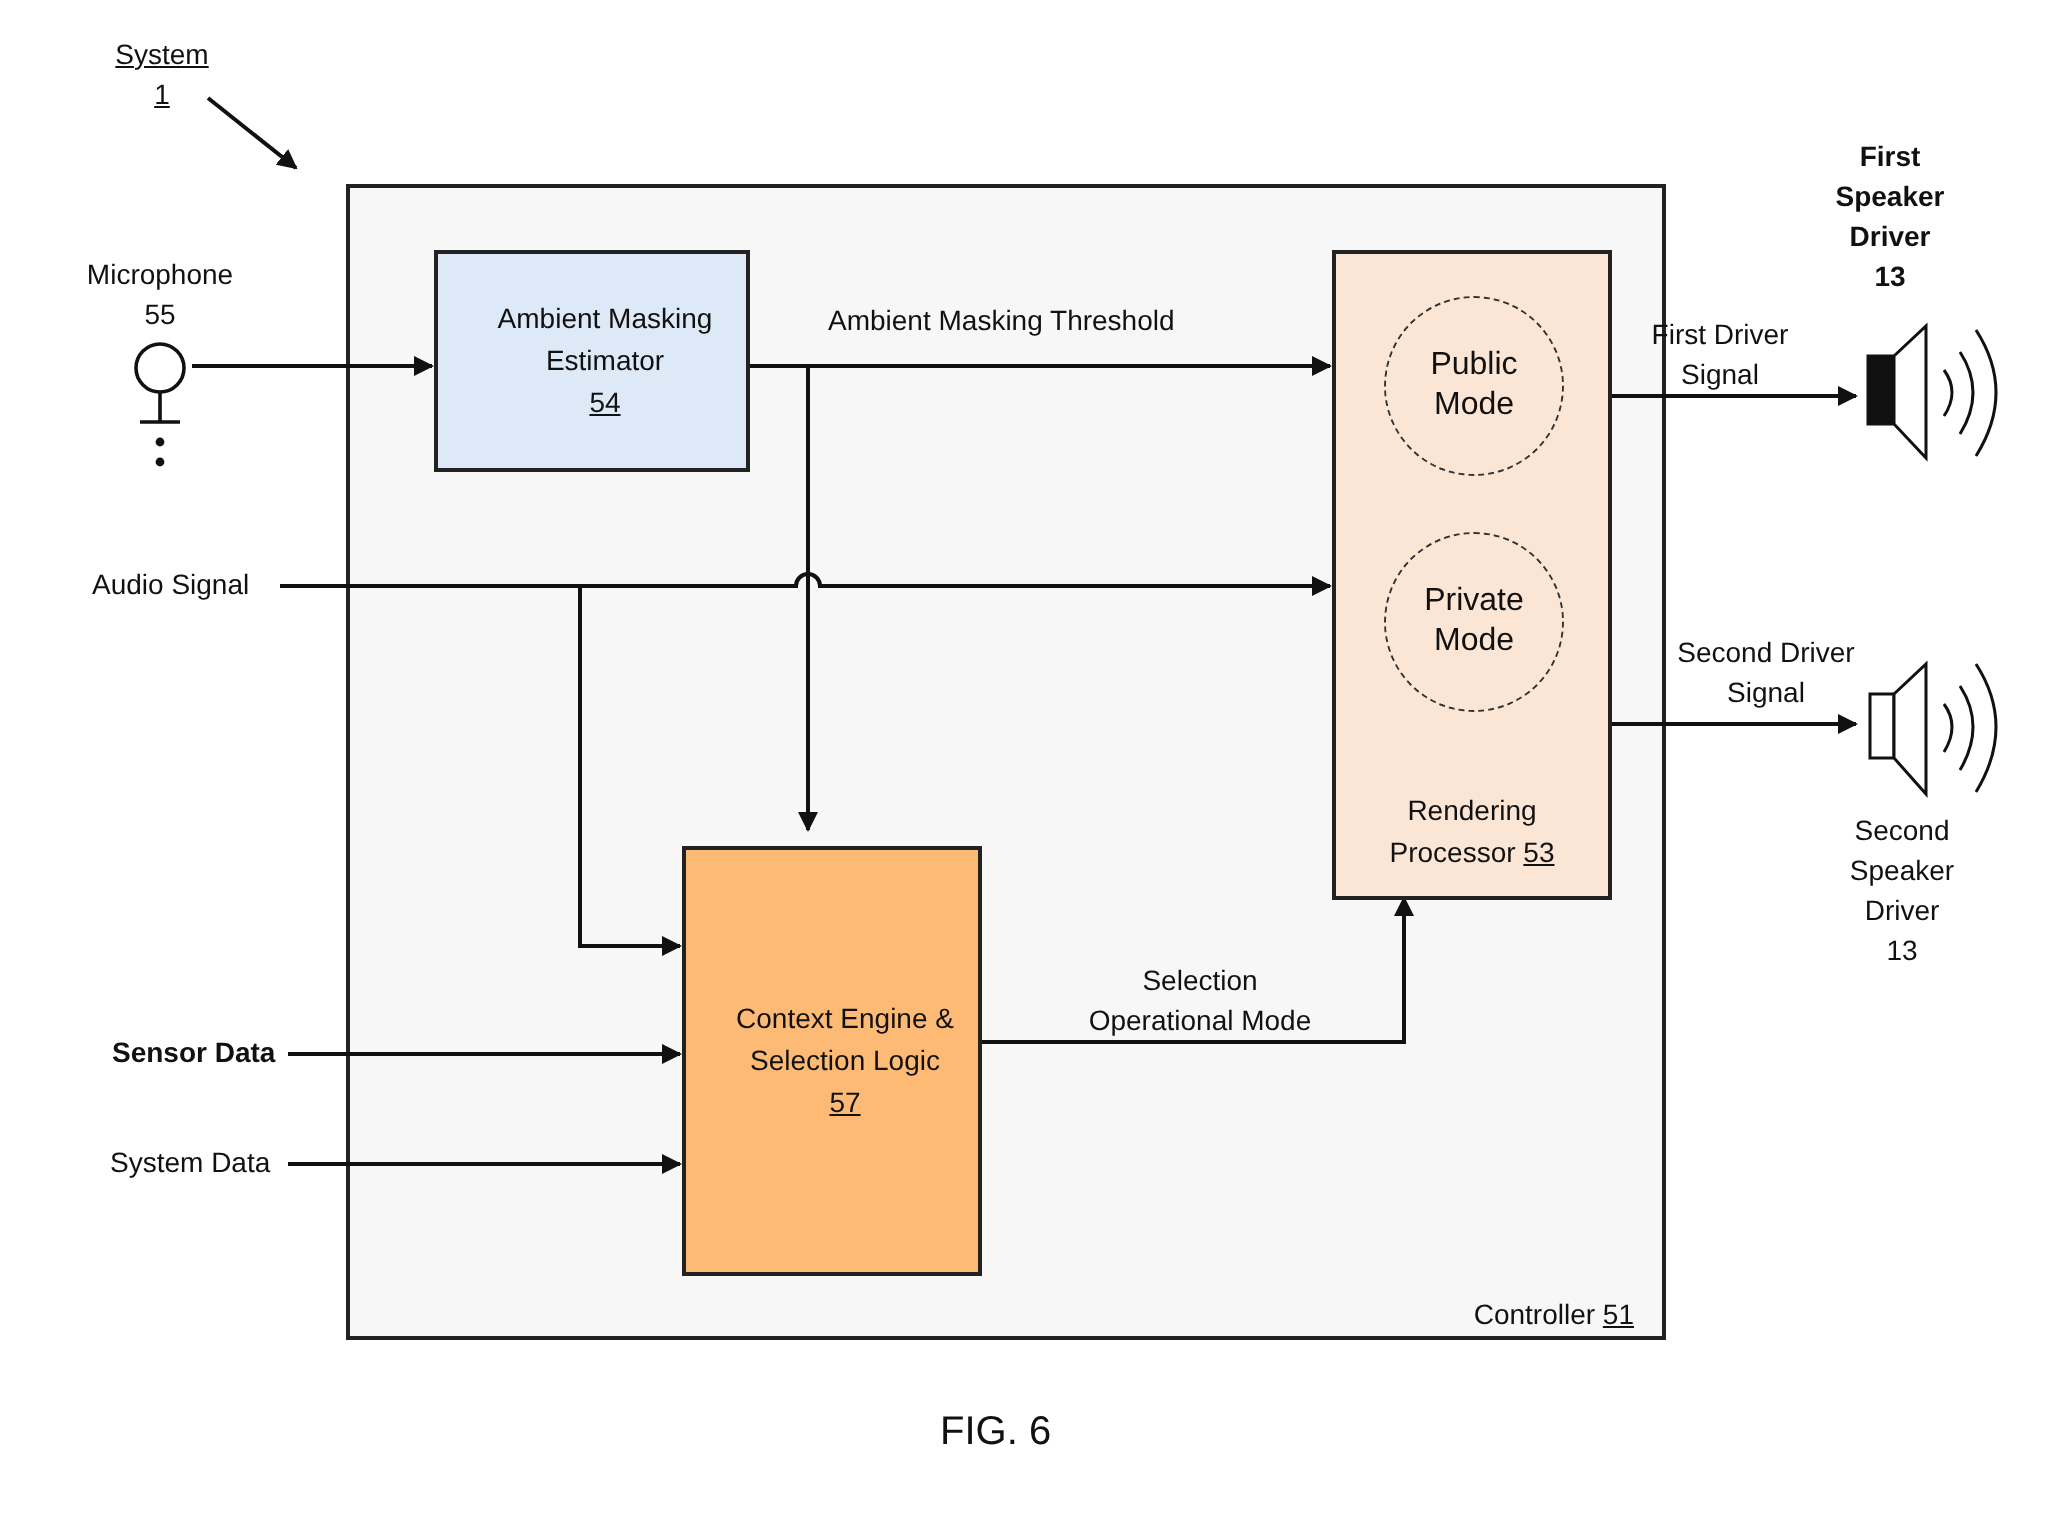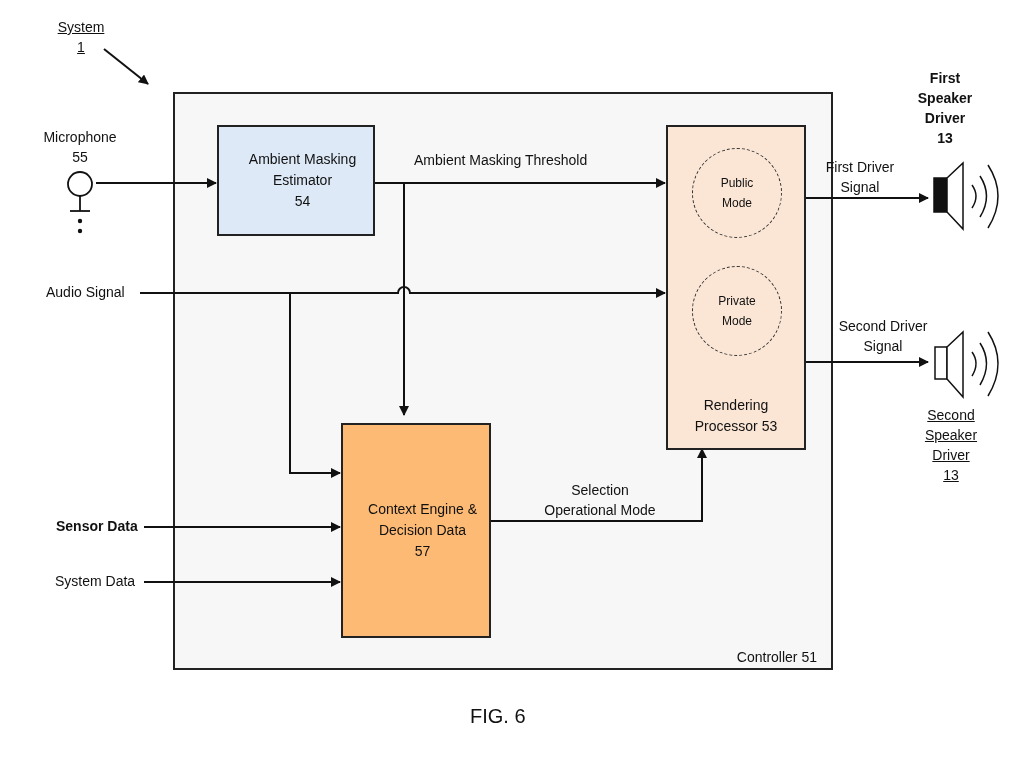--- a/index.html
+++ b/index.html
@@ -3,23 +3,23 @@
 <meta charset="utf-8">
 <style>
   html, body { margin:0; padding:0; }
   body { width:1024px; height:768px; background:#ffffff; position:relative; overflow:hidden;
          font-family:"Liberation Sans", "DejaVu Sans", sans-serif; color:#111; }
   svg { position:absolute; left:0; top:0; }
   .lbl { position:absolute; font-size:14px; line-height:20px; text-align:center; white-space:nowrap; color:#111; }
   .lbl.right { text-align:right; }
   .blk { position:absolute; border:2px solid #222; box-sizing:border-box; display:flex; flex-direction:column;
          justify-content:center; font-size:14px; line-height:21px; text-align:center;padding-left:13px; }
-  .u { }
+  .u { text-decoration:underline; }
   .mode { position:absolute; width:90px; height:90px; border:1.5px dashed #333; border-radius:50%; box-sizing:border-box;
-          display:flex; flex-direction:column; align-items:center; justify-content:center; font-size:12px; line-height:20px; }
+          display:flex; flex-direction:column; align-items:center; justify-content:center; font-size:16px; line-height:20px; }
   .fig { position:absolute; font-size:20px; }
 </style>
 </head>
 <body>
 
 <svg width="1024" height="768">
   <defs>
     <marker id="arr" markerWidth="10" markerHeight="10" refX="9" refY="5" orient="auto" markerUnits="userSpaceOnUse">
       <path d="M0,0 L10,5 L0,10 Z" fill="#111"></path>
     </marker>
@@ -89,21 +89,21 @@
 <div class="blk" style="left:217px; top:125px; width:158px; height:111px; background:#dde9f6;">
   <div>Ambient Masking</div>
   <div>Estimator</div>
   <div class="u">54</div>
 </div>
 
 <div class="lbl" style="left:414px; top:150px;">Ambient Masking Threshold</div>
 
 <div class="blk" style="left:341px; top:423px; width:150px; height:215px; background:#fdba74;">
   <div>Context Engine &amp;</div>
-  <div>Decision Data</div>
+  <div>Selection Logic</div>
   <div class="u">57</div>
 </div>
 
 <div class="lbl" style="left:520px; top:480px; width:160px;">
   <div>Selection</div>
   <div>Operational Mode</div>
 </div>
 
 <div class="blk" style="left:666px; top:125px; width:140px; height:325px; background:#fbe6d6; justify-content:flex-start;">
   <div class="mode" style="left:24px; top:21px;">
@@ -132,20 +132,20 @@
   <div>Second Driver</div>
   <div>Signal</div>
 </div>
 
 <div class="lbl" style="left:910px; top:68px; width:70px;font-weight:bold;">
   <div>First</div>
   <div>Speaker</div>
   <div>Driver</div>
   <div>13</div>
 </div>
-<div class="lbl" style="left:916px; top:405px; width:70px;text-decoration:underline;">
+<div class="lbl" style="left:916px; top:405px; width:70px;">
   <div>Second</div>
   <div>Speaker</div>
   <div>Driver</div>
   <div>13</div>
 </div>
 
 <div class="fig" style="left:470px; top:705px;">FIG. 6</div>
 
 </body></html>

